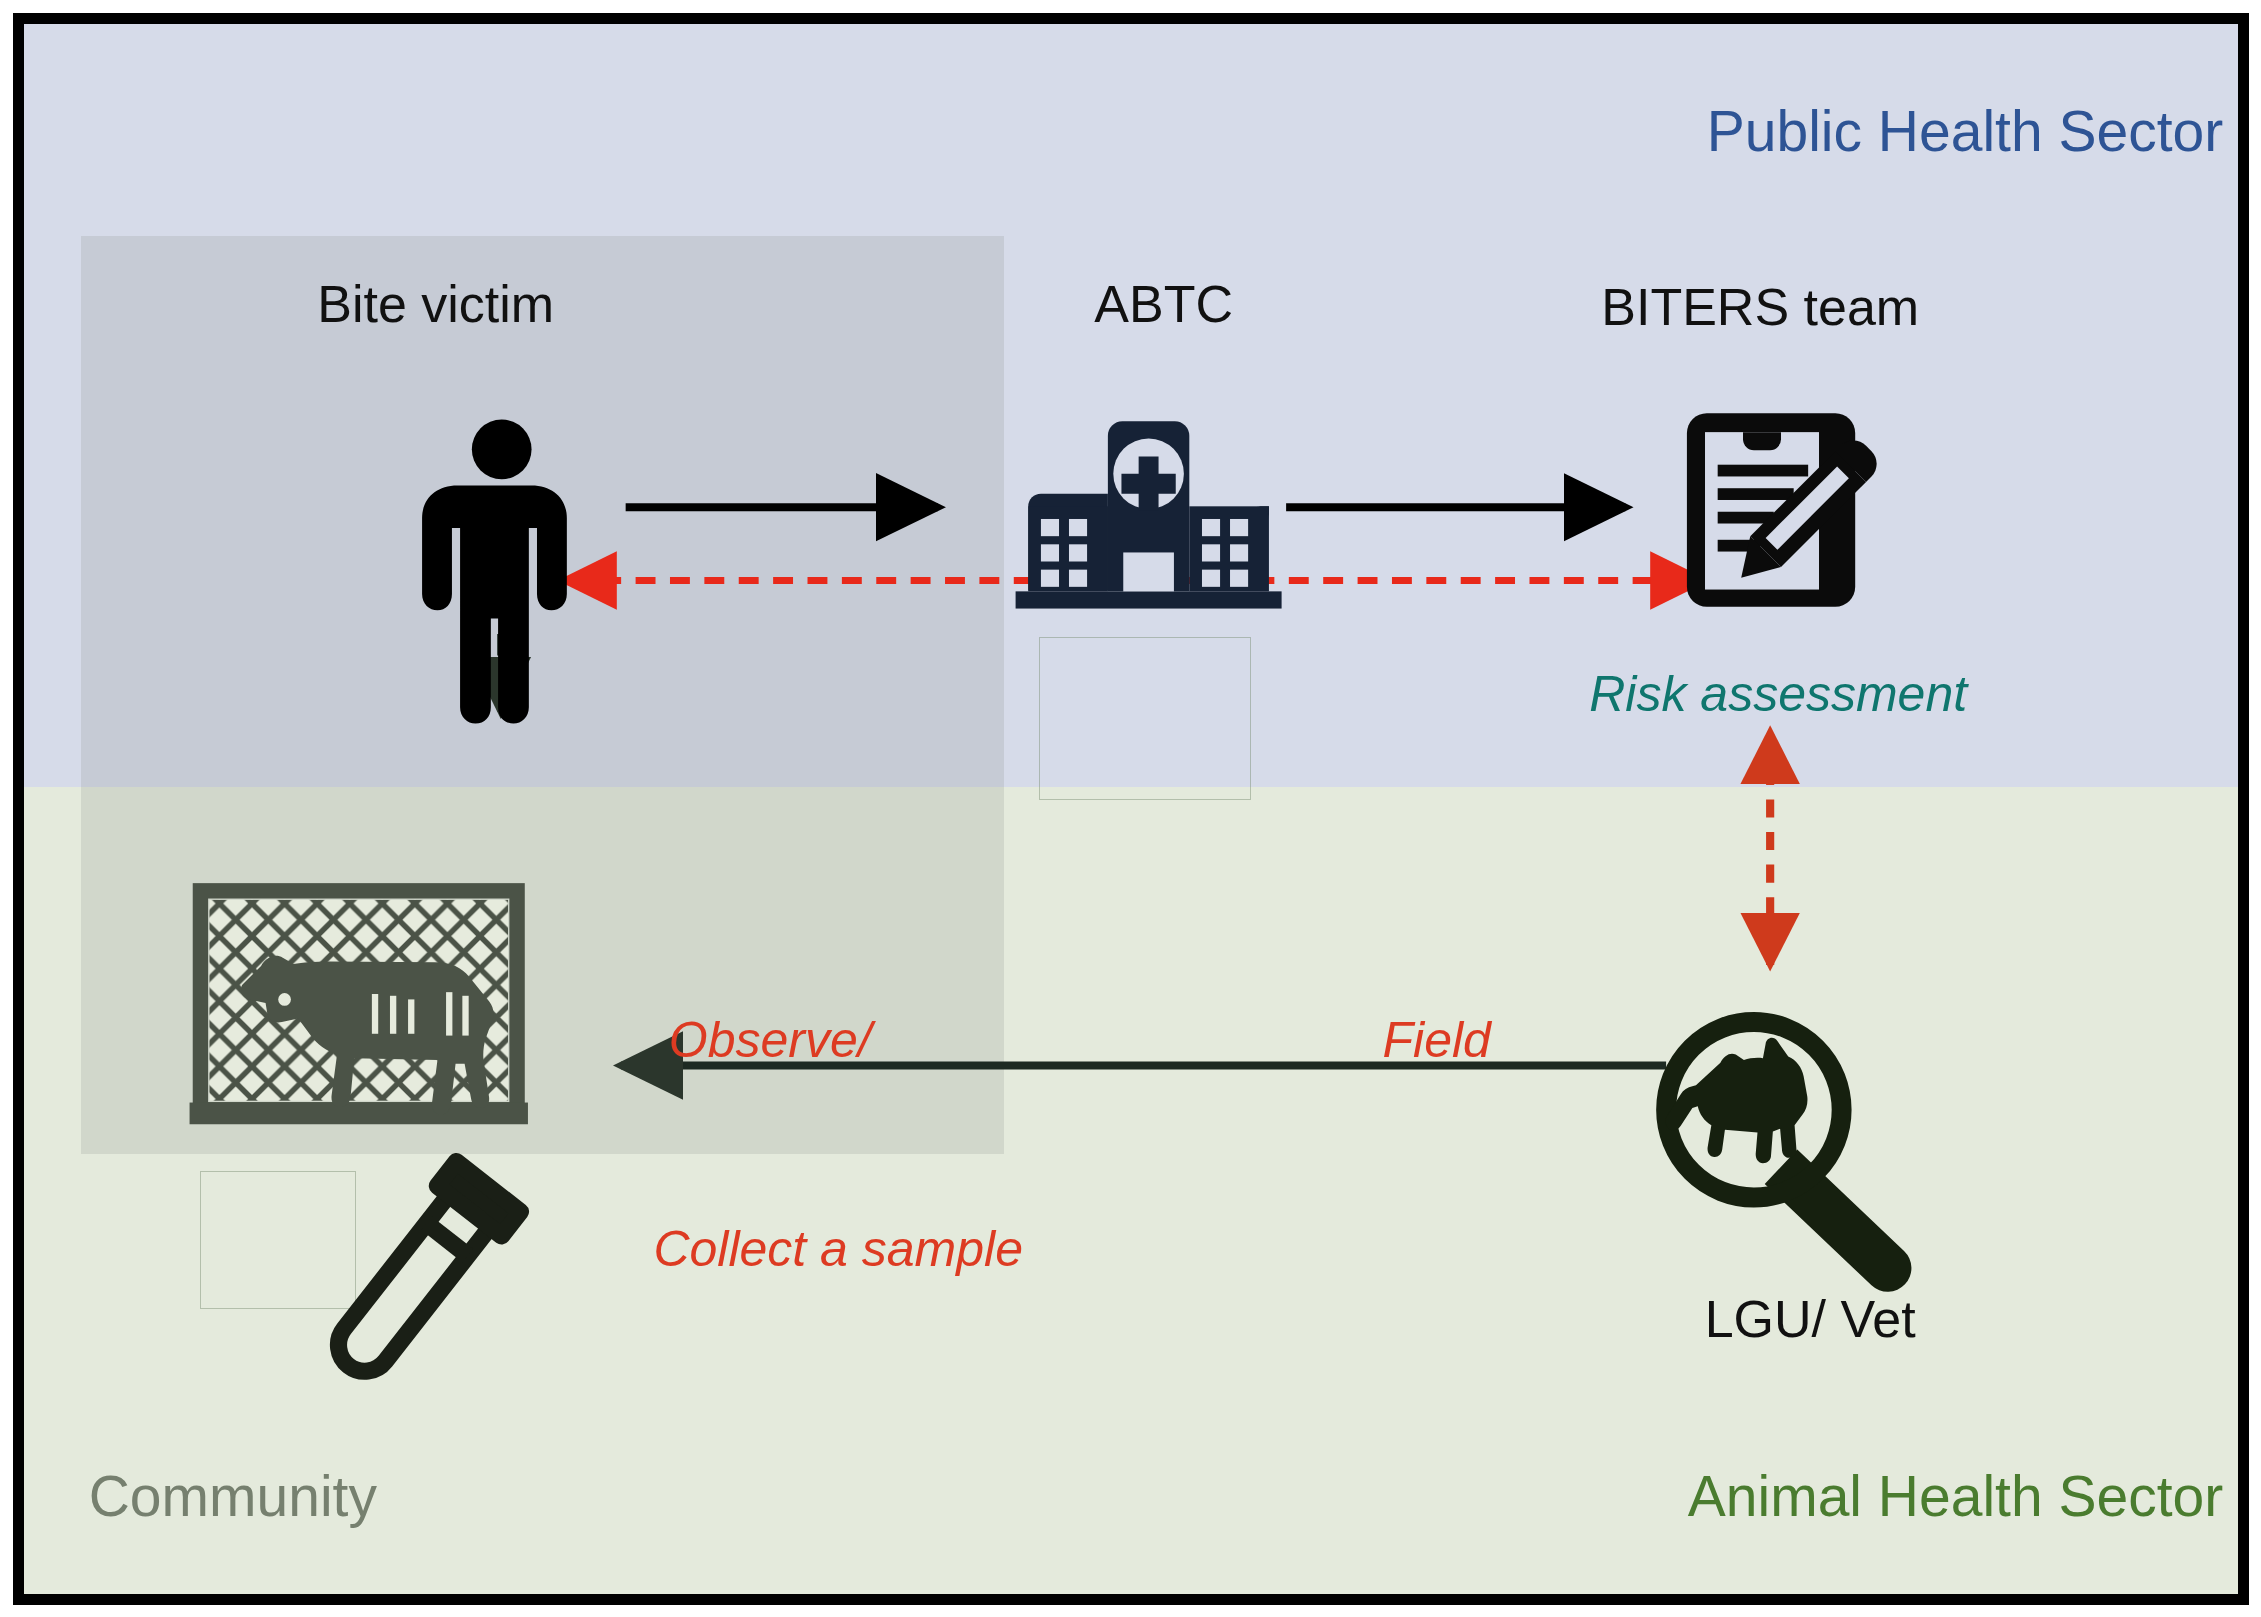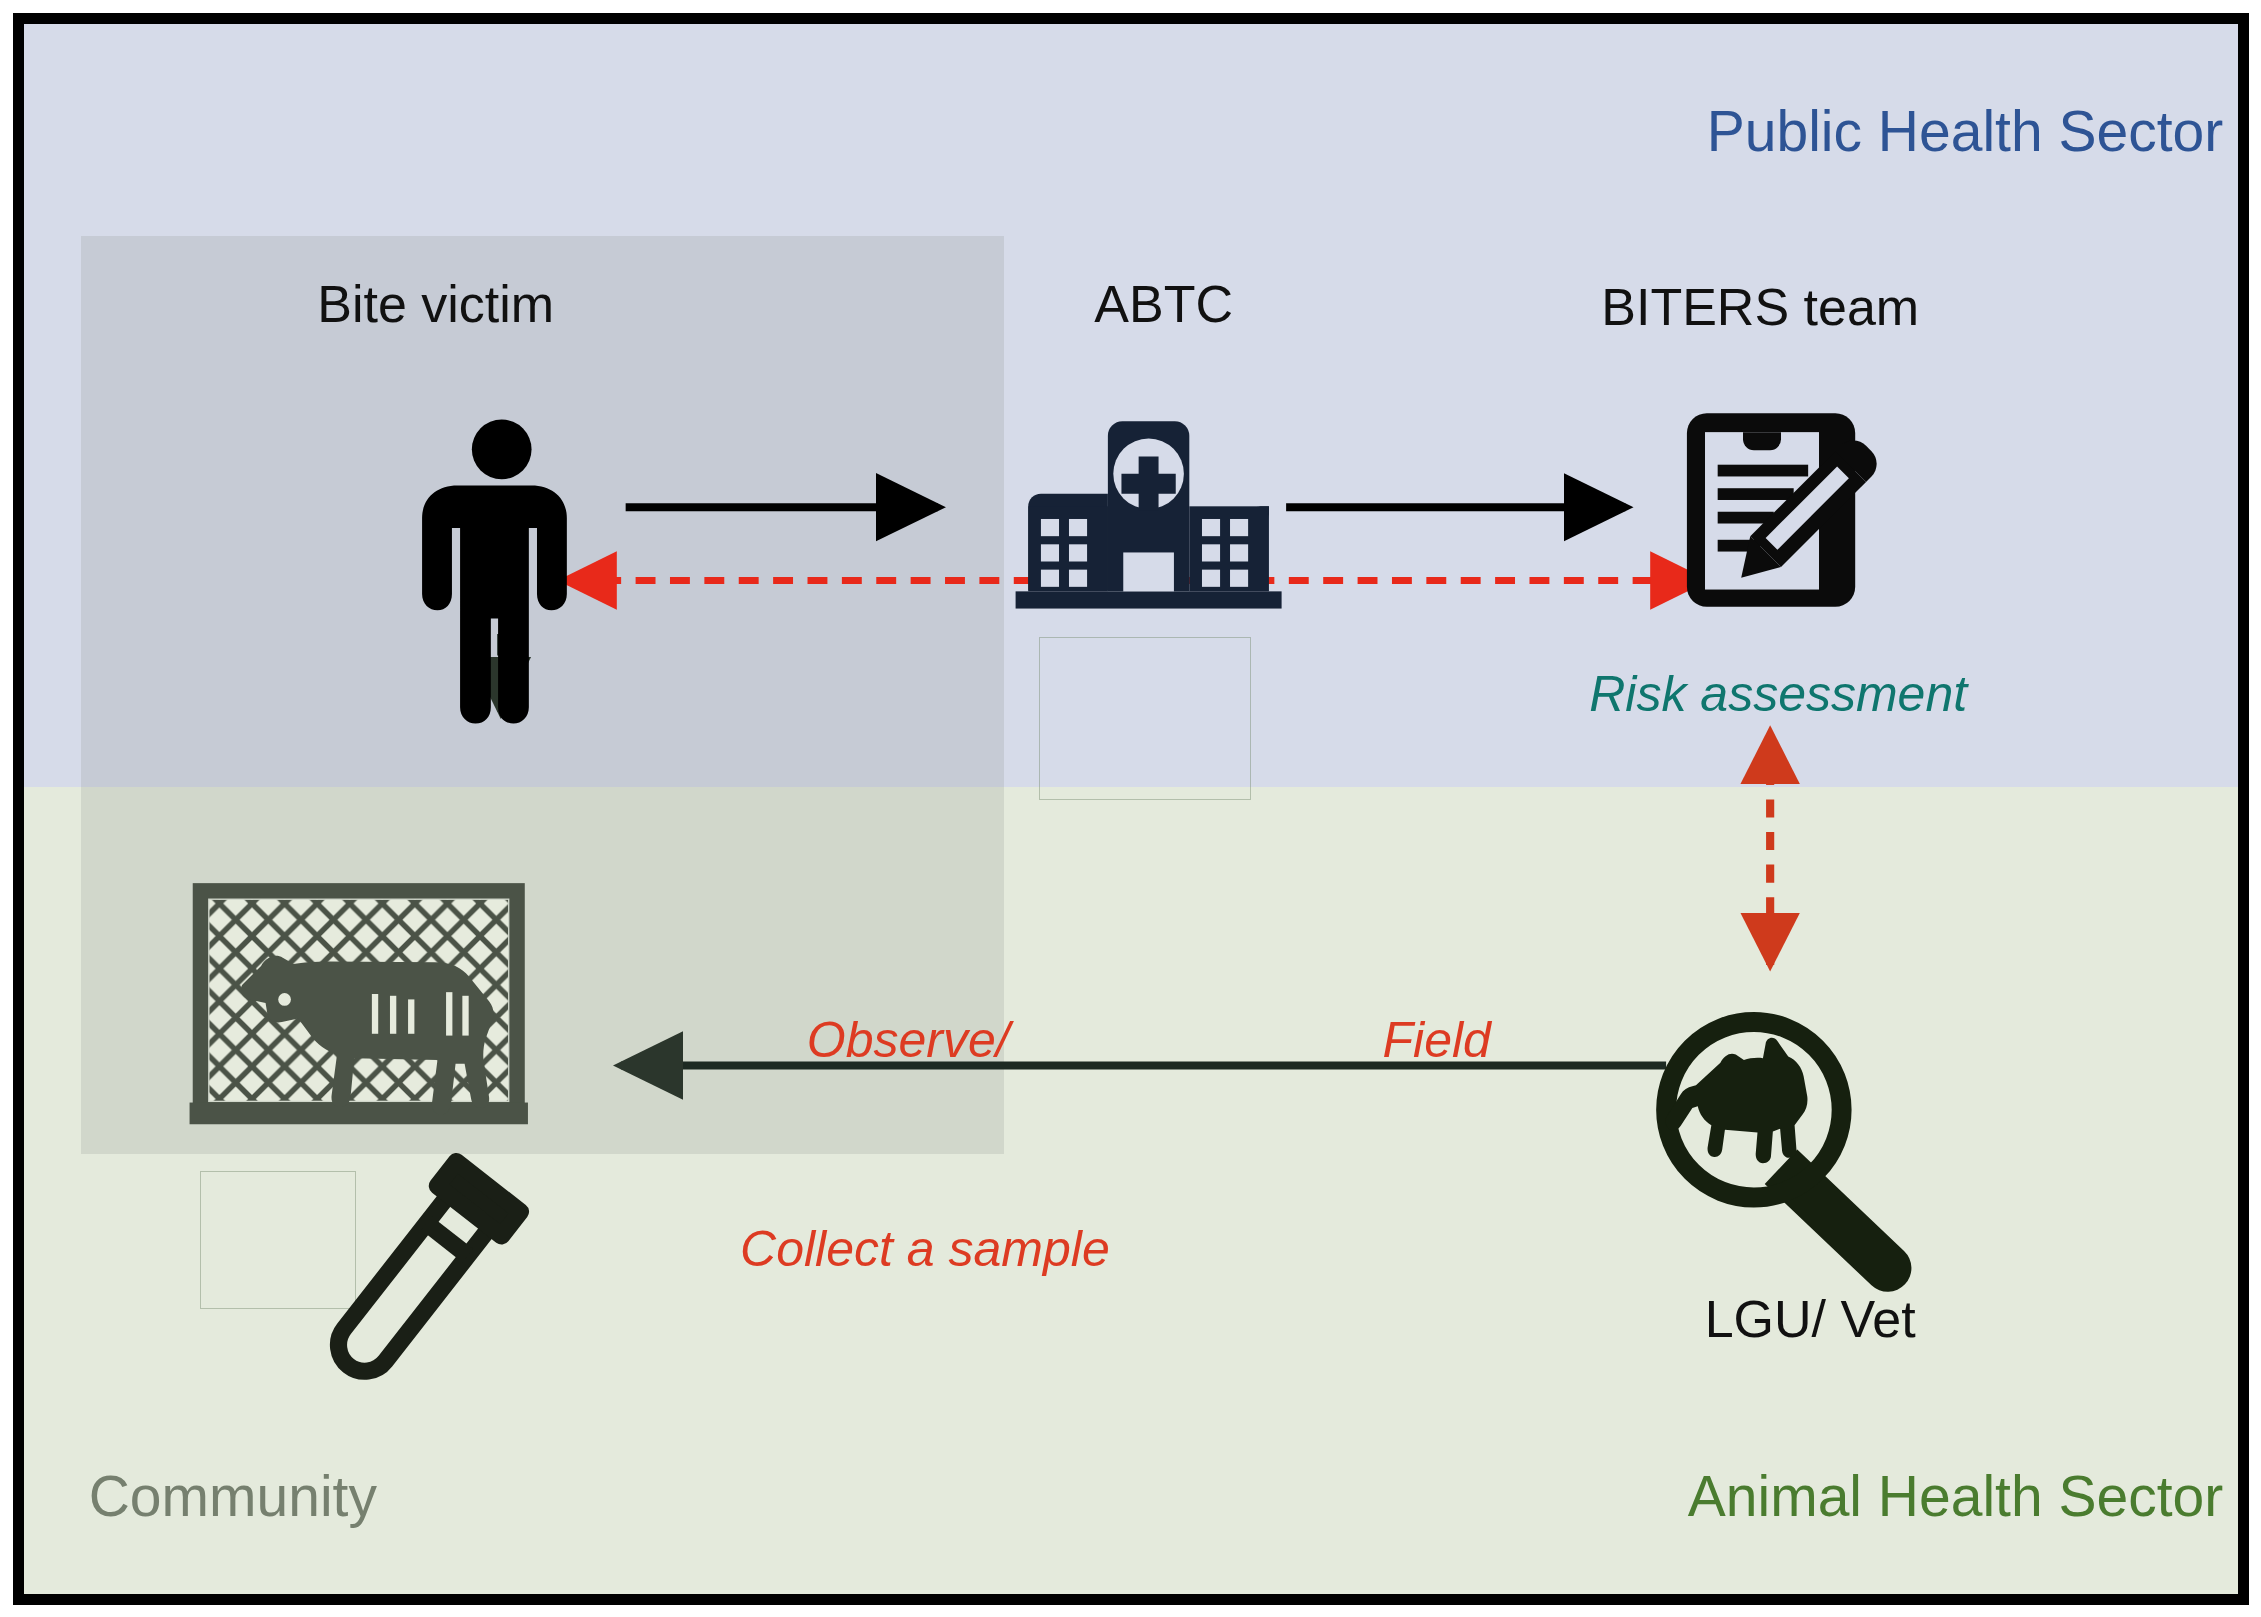--- a/index.html
+++ b/index.html
@@ -53,23 +53,23 @@
   #lbl-biters{left:1438px; top:256px; width:597px;}
   #lbl-lgu{left:1574px; top:1268px; width:425px; font-size:52px;}
 
   .red-label{
     color:#dd3b22;
     font-style:italic;
     font-size:50px;
     text-align:center;
   }
   #lbl-risk{left:1456px; top:644px; width:597px; color:#0f766e;}
-  #lbl-observe{left:561px; top:871px; width:425px; line-height:1.16;text-align:right;}
+  #lbl-observe{left:534px; top:871px; width:425px; line-height:1.16;}
   #lbl-field{left:1155px; top:871px; width:516px; line-height:1.16;}
-  #lbl-collect{left:543px; top:1199px; width:543px; text-align:right;}
+  #lbl-collect{left:543px; top:1199px; width:543px; text-align:center;}
 
   
   svg.layer{position:absolute; left:0; top:0; overflow:visible;}
 </style>
 </head>
 <body>
 
 <div id="canvas">
   <div id="frame">
 

